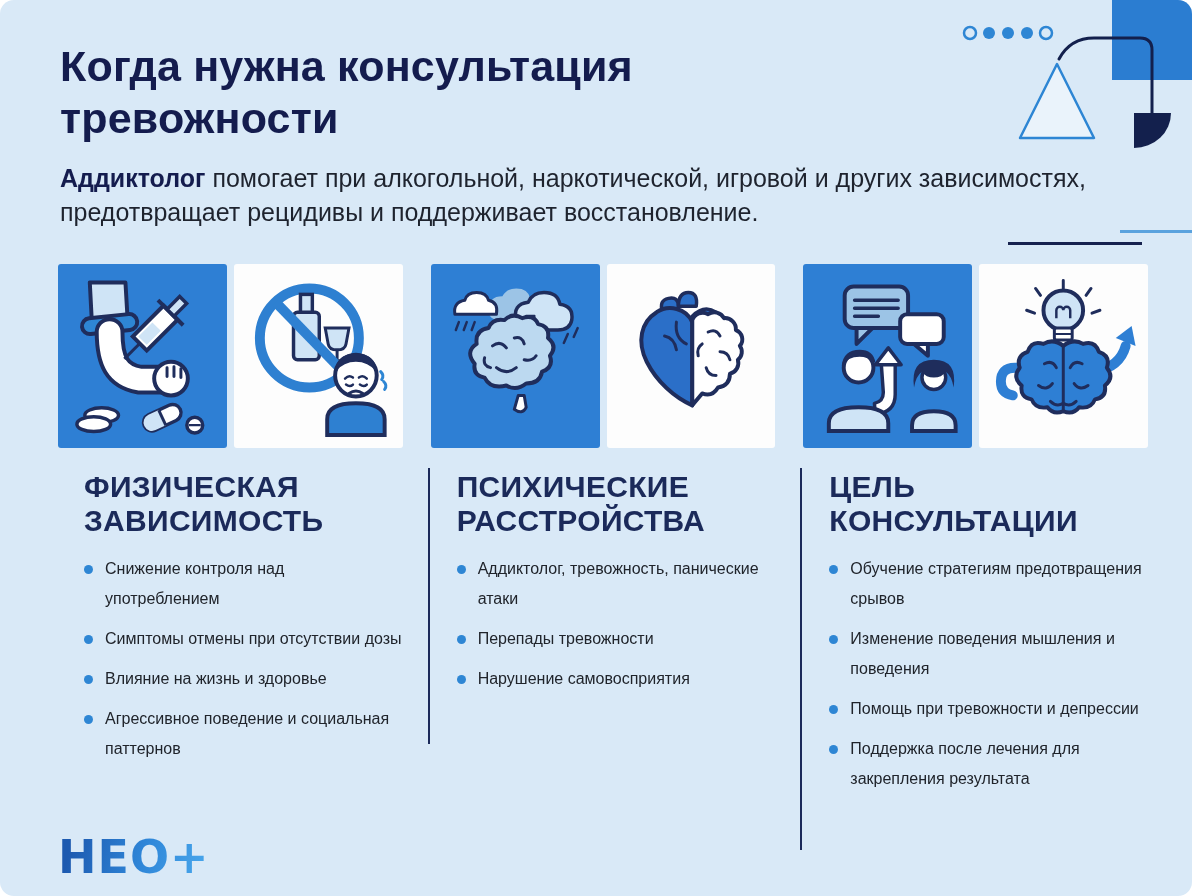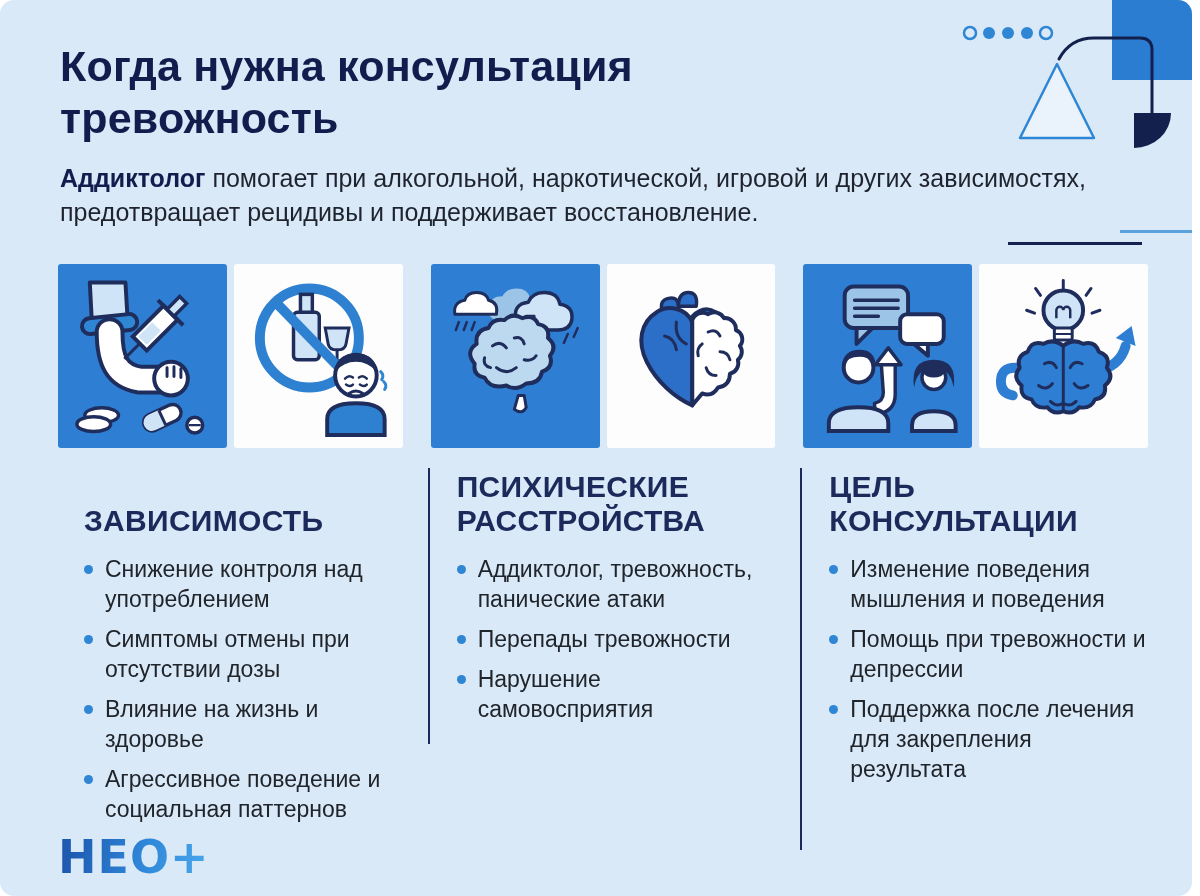--- a/index.html
+++ b/index.html
@@ -25,38 +25,38 @@
   .col.d2::before{height:276px;}
   .col.d3::before{height:382px;}
   .tiles{display:flex; gap:7px; height:184px;}
   .tile{flex:1 1 0; border-radius:3px; display:flex; align-items:center; justify-content:center; overflow:hidden;}
   .tile.blue{background:#2e7fd4;}
   .tile.light{background:#fdfdfd;}
   .tile svg{width:88%; height:90%;}
   .col-body{padding-left:26px;}
   .col-title{margin:22px 0 0; font-size:30px; line-height:34px; font-weight:800; color:#1b2a5a; letter-spacing:0.3px;}
   ul.bullets{list-style:none; margin:16px 0 0; padding:0;}
-  ul.bullets li{display:flex; gap:12px; margin:0 0 10px; font-size:23px; line-height:30px; color:#20242b;}
+  ul.bullets li{display:flex; gap:12px; margin:0 0 10px; font-size:16px; line-height:30px; color:#20242b;}
   ul.bullets .dot{flex:0 0 auto; width:9px; height:9px; border-radius:50%; background:#2e86d4; margin-top:11px;}
   
   .logo{
     position:absolute; left:58px; top:830px;
     font-family:"DejaVu Sans","Liberation Sans",sans-serif;
     font-size:46px; font-weight:700; letter-spacing:1px;
     background:linear-gradient(105deg,#1d5ab0 10%,#2f86d8 55%,#45a2e9 90%);
     -webkit-background-clip:text; background-clip:text; color:transparent;
   }
 </style>
 </head>
 <body>
 
 <div class="poster">
 
   <div class="hdr">
-    <h1 class="title"><span>Когда нужна консультация</span><br><span>тревожность</span></h1>
+    <h1 class="title"><span>Когда нужна консультация</span><br><span>тревожности</span></h1>
     <p class="subtitle"><b>Аддиктолог</b><span> помогает при алкогольной, наркотической, игровой и других зависимостях, предотвращает рецидивы и поддерживает восстановление.</span></p>
   </div>
 
   <div class="decor">
     <svg viewBox="0 0 260 170">
       <rect x="180" y="0" width="80" height="80" fill="#2b7dd1"></rect>
       <circle cx="38" cy="33" r="6" fill="none" stroke="#2e86d4" stroke-width="2.5"></circle>
       <circle cx="57" cy="33" r="6" fill="#2e86d4"></circle>
       <circle cx="76" cy="33" r="6" fill="#2e86d4"></circle>
       <circle cx="95" cy="33" r="6" fill="#2e86d4"></circle>
@@ -112,21 +112,21 @@
             <circle cx="113" cy="100" r="21" fill="#fff" stroke="#1f2d5c" stroke-width="4"></circle>
             <path d="M92,96 q1,-18 21,-18 q20,0 21,18 q-9,-10 -21,-10 q-12,0 -21,10 z" fill="#1f2d5c"></path>
             <path d="M102,103 q4,-4 8,-1 M116,102 q4,-3 8,1" stroke="#1f2d5c" stroke-width="2.5" fill="none" stroke-linecap="round"></path>
             <path d="M103,109 q4,3 7,0 M117,109 q4,3 7,0" stroke="#1f2d5c" stroke-width="2.5" fill="none" stroke-linecap="round"></path>
             <path d="M106,118 q7,-5 14,0" stroke="#1f2d5c" stroke-width="3" fill="none" stroke-linecap="round"></path>
             <path d="M138,96 q4,4 1,8 M141,106 q4,4 1,8" stroke="#2e86d4" stroke-width="3" fill="none" stroke-linecap="round"></path>
           </svg>
         </div>
       </div>
       <div class="col-body">
-        <h2 class="col-title"><br><span>ЗАВИСИМОСТЬ</span></h2>
+        <h2 class="col-title"><span>ФИЗИЧЕСКАЯ</span><br><span>ЗАВИСИМОСТЬ</span></h2>
         <ul class="bullets">
           <li>
               <span class="dot"></span>
               <span>Снижение контроля над употреблением</span>
             </li>
           <li>
               <span class="dot"></span>
               <span>Симптомы отмены при отсутствии дозы</span>
             </li>
           <li>
@@ -221,20 +221,24 @@
             <path d="M75,68 v68" stroke="#1f2d5c" stroke-width="3"></path>
             <path d="M56,88 q8,-4 12,4 M50,110 q8,6 14,-2 M94,88 q-8,-4 -12,4 M100,110 q-8,6 -14,-2 M62,126 q6,6 13,2 M88,126 q-6,6 -13,2" stroke="#1f2d5c" stroke-width="3" fill="none" stroke-linecap="round"></path>
           </svg>
         </div>
       </div>
       <div class="col-body">
         <h2 class="col-title"><span>ЦЕЛЬ</span><br><span>КОНСУЛЬТАЦИИ</span></h2>
         <ul class="bullets">
           <li>
               <span class="dot"></span>
+              <span>Обучение стратегиям предотвращения срывов</span>
+            </li>
+          <li>
+              <span class="dot"></span>
               <span>Изменение поведения мышления и поведения</span>
             </li>
           <li>
               <span class="dot"></span>
               <span>Помощь при тревожности и депрессии</span>
             </li>
           <li>
               <span class="dot"></span>
               <span>Поддержка после лечения для закрепления результата</span>
             </li>

